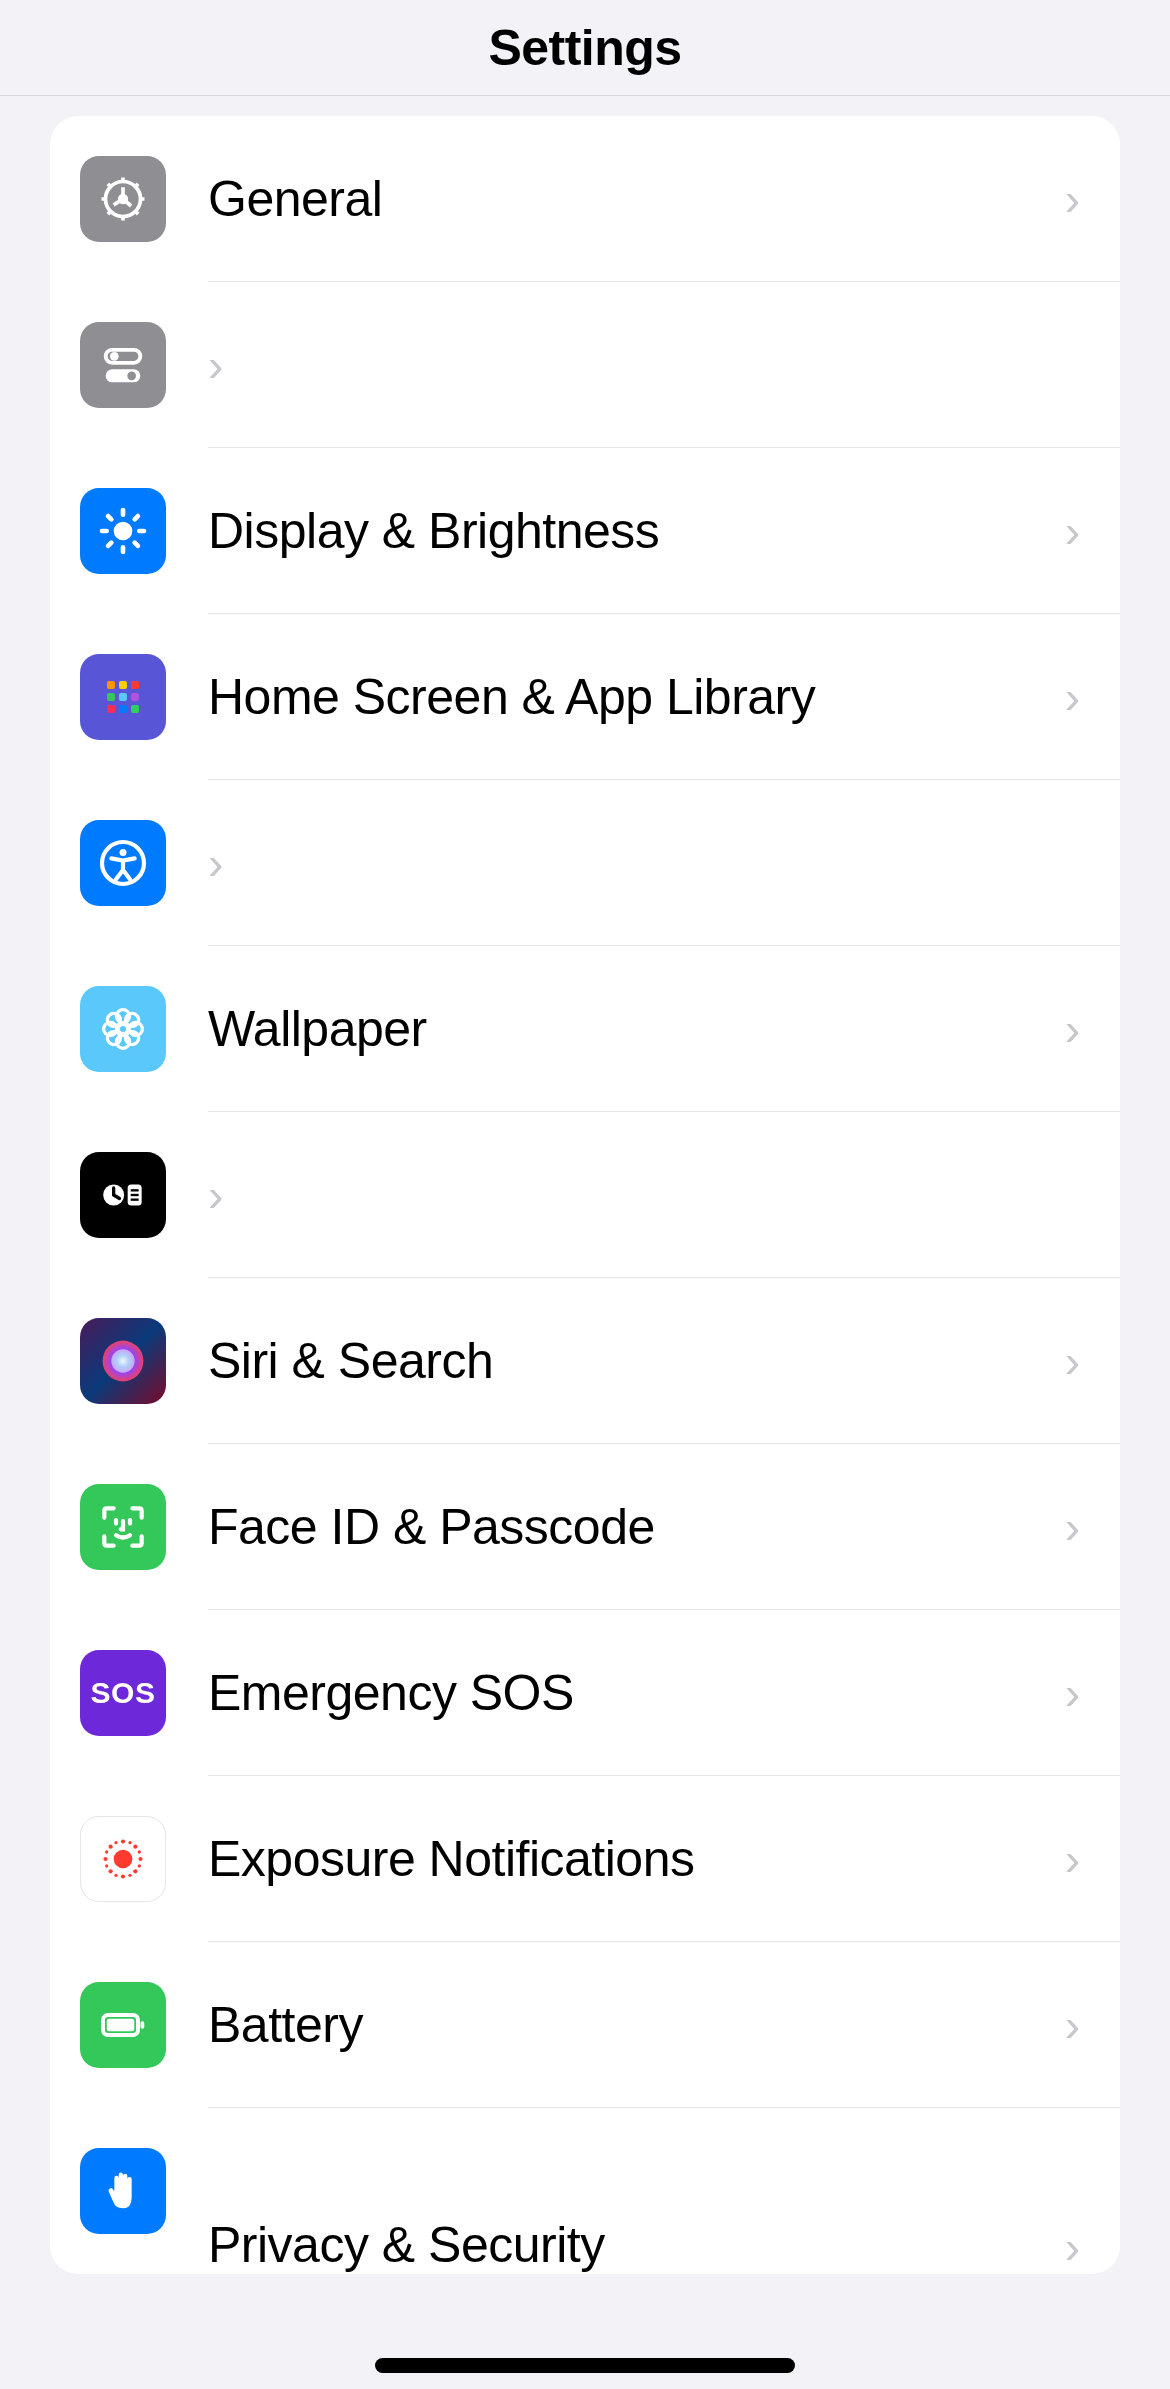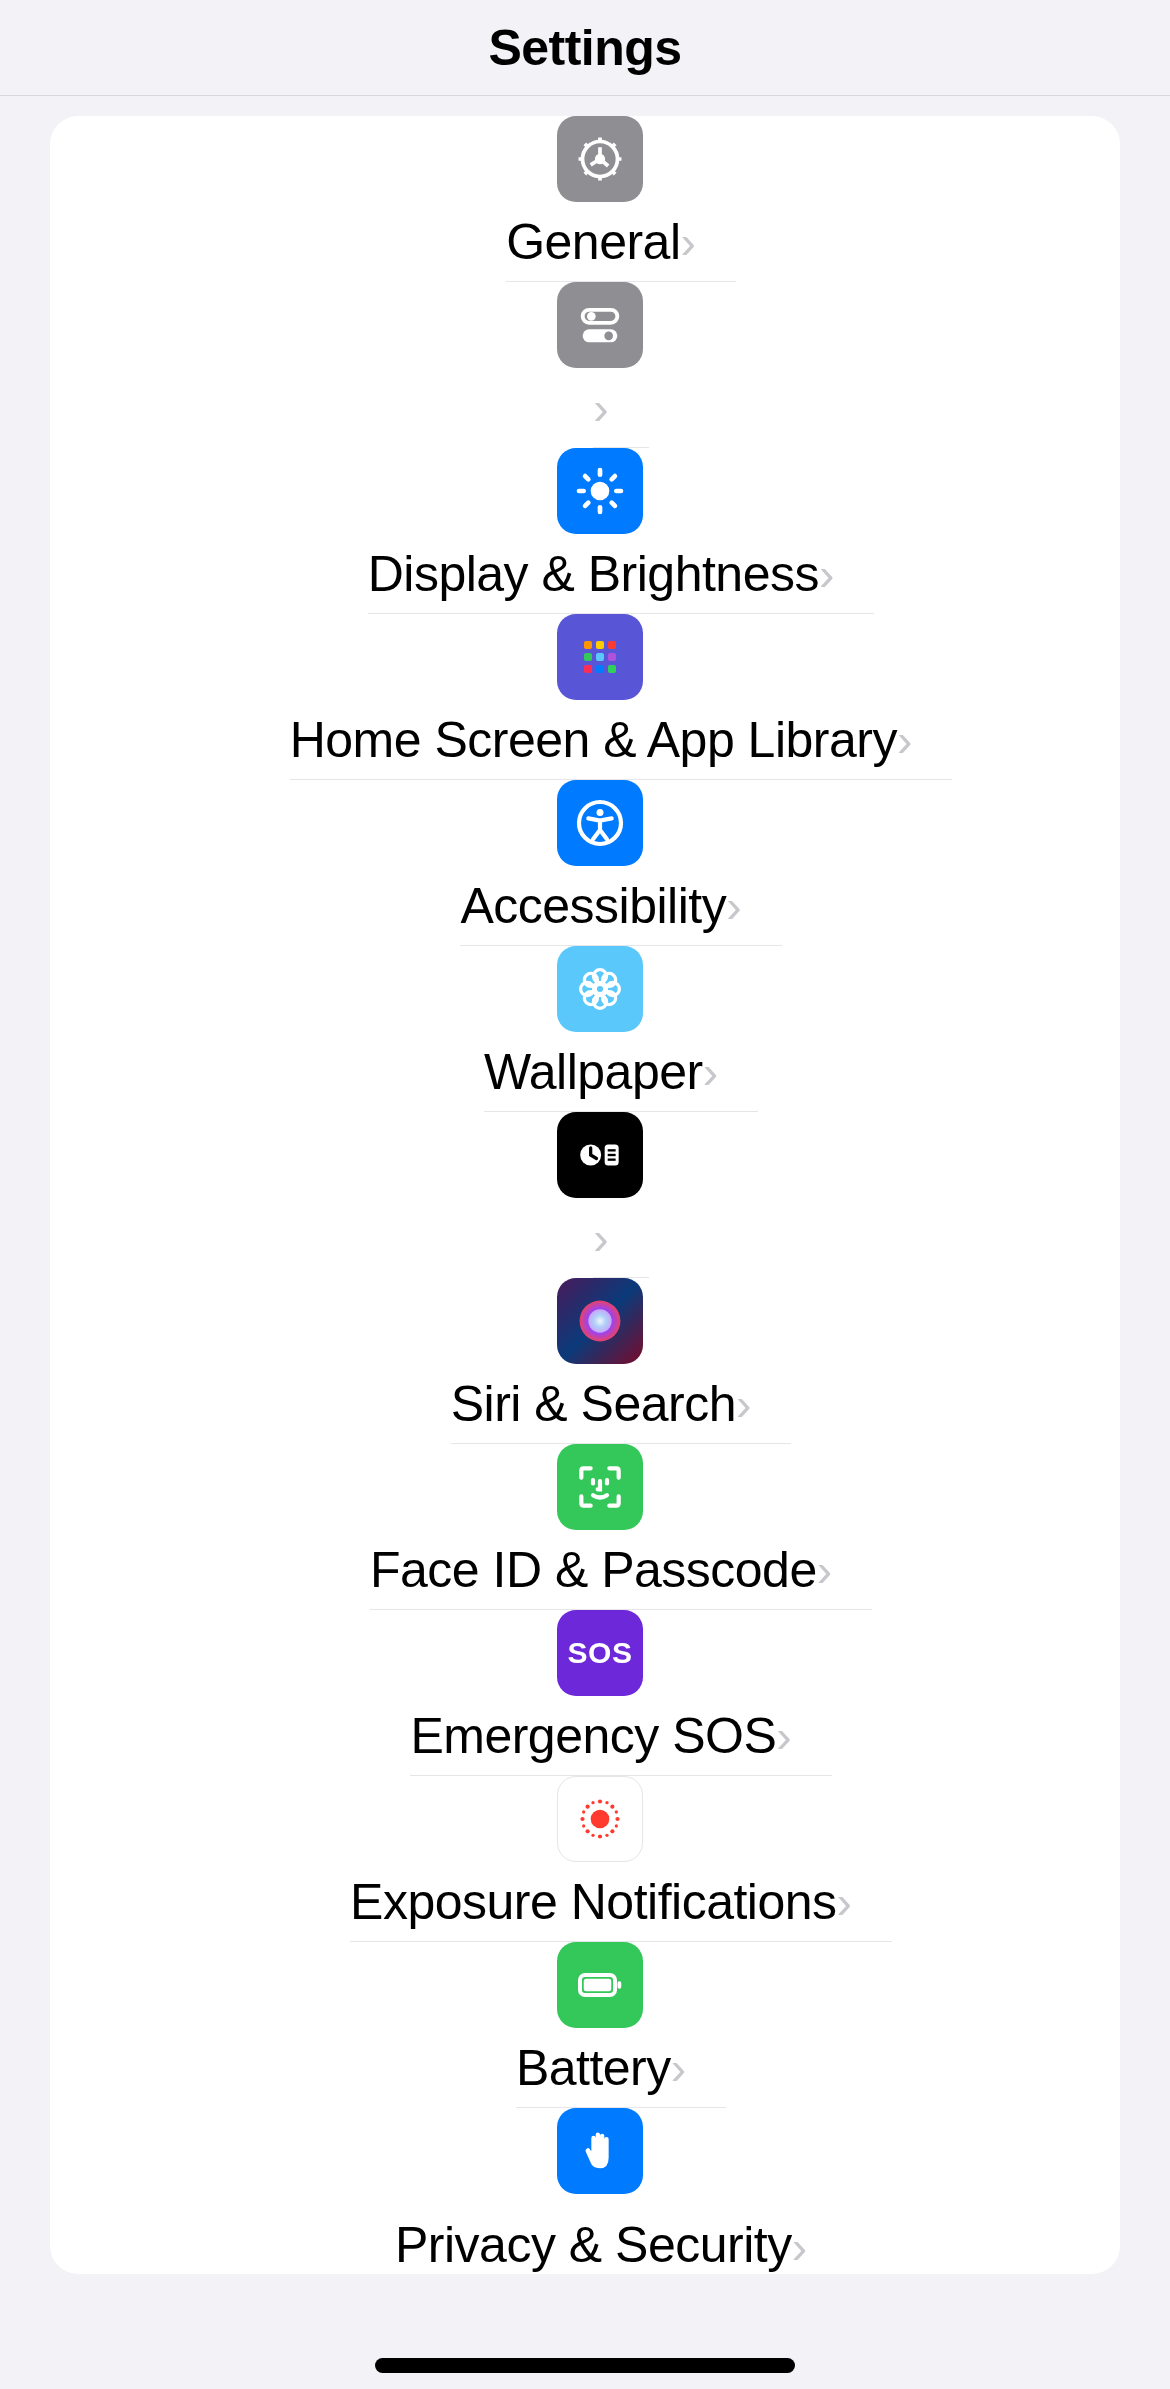--- a/index.html
+++ b/index.html
@@ -29,21 +29,20 @@
       background: #fff;
       border-radius: 28px;
       overflow: hidden;
     }
     .list-item {
       display: flex;
       align-items: center;
       height: 166px;
       padding-left: 30px;
       cursor: pointer;
-      flex-direction: column;
     }
     .icon-wrap {
       width: 86px;
       height: 86px;
       border-radius: 19px;
       display: flex;
       align-items: center;
       justify-content: center;
       flex-shrink: 0;
     }
@@ -184,21 +183,20 @@
 
   <div class="list-item">
     <div class="icon-wrap bg-blue">
       <svg width="56" height="56" viewBox="0 0 24 24" fill="none" stroke="#fff" stroke-width="1.8">
         <circle cx="12" cy="12" r="9"></circle>
         <circle cx="12" cy="7.5" r="1.5" fill="#fff" stroke="none"></circle>
         <path d="M7 10 L12 11 L17 10 M12 11 L12 15 M12 15 L9 19 M12 15 L15 19" stroke-linecap="round"></path>
       </svg>
     </div>
     <div class="item-body">
-      <div class="item-label">Accessibility</div>
       <div class="chevron">›</div>
     </div>
   </div>
 
   <div class="list-item">
     <div class="icon-wrap bg-teal">
       <svg width="56" height="56" viewBox="0 0 24 24" fill="none" stroke="#fff" stroke-width="1.4">
         <circle cx="12" cy="12" r="2"></circle>
         <circle cx="12" cy="6.5" r="2.8"></circle>
           <circle cx="12" cy="17.5" r="2.8"></circle>

